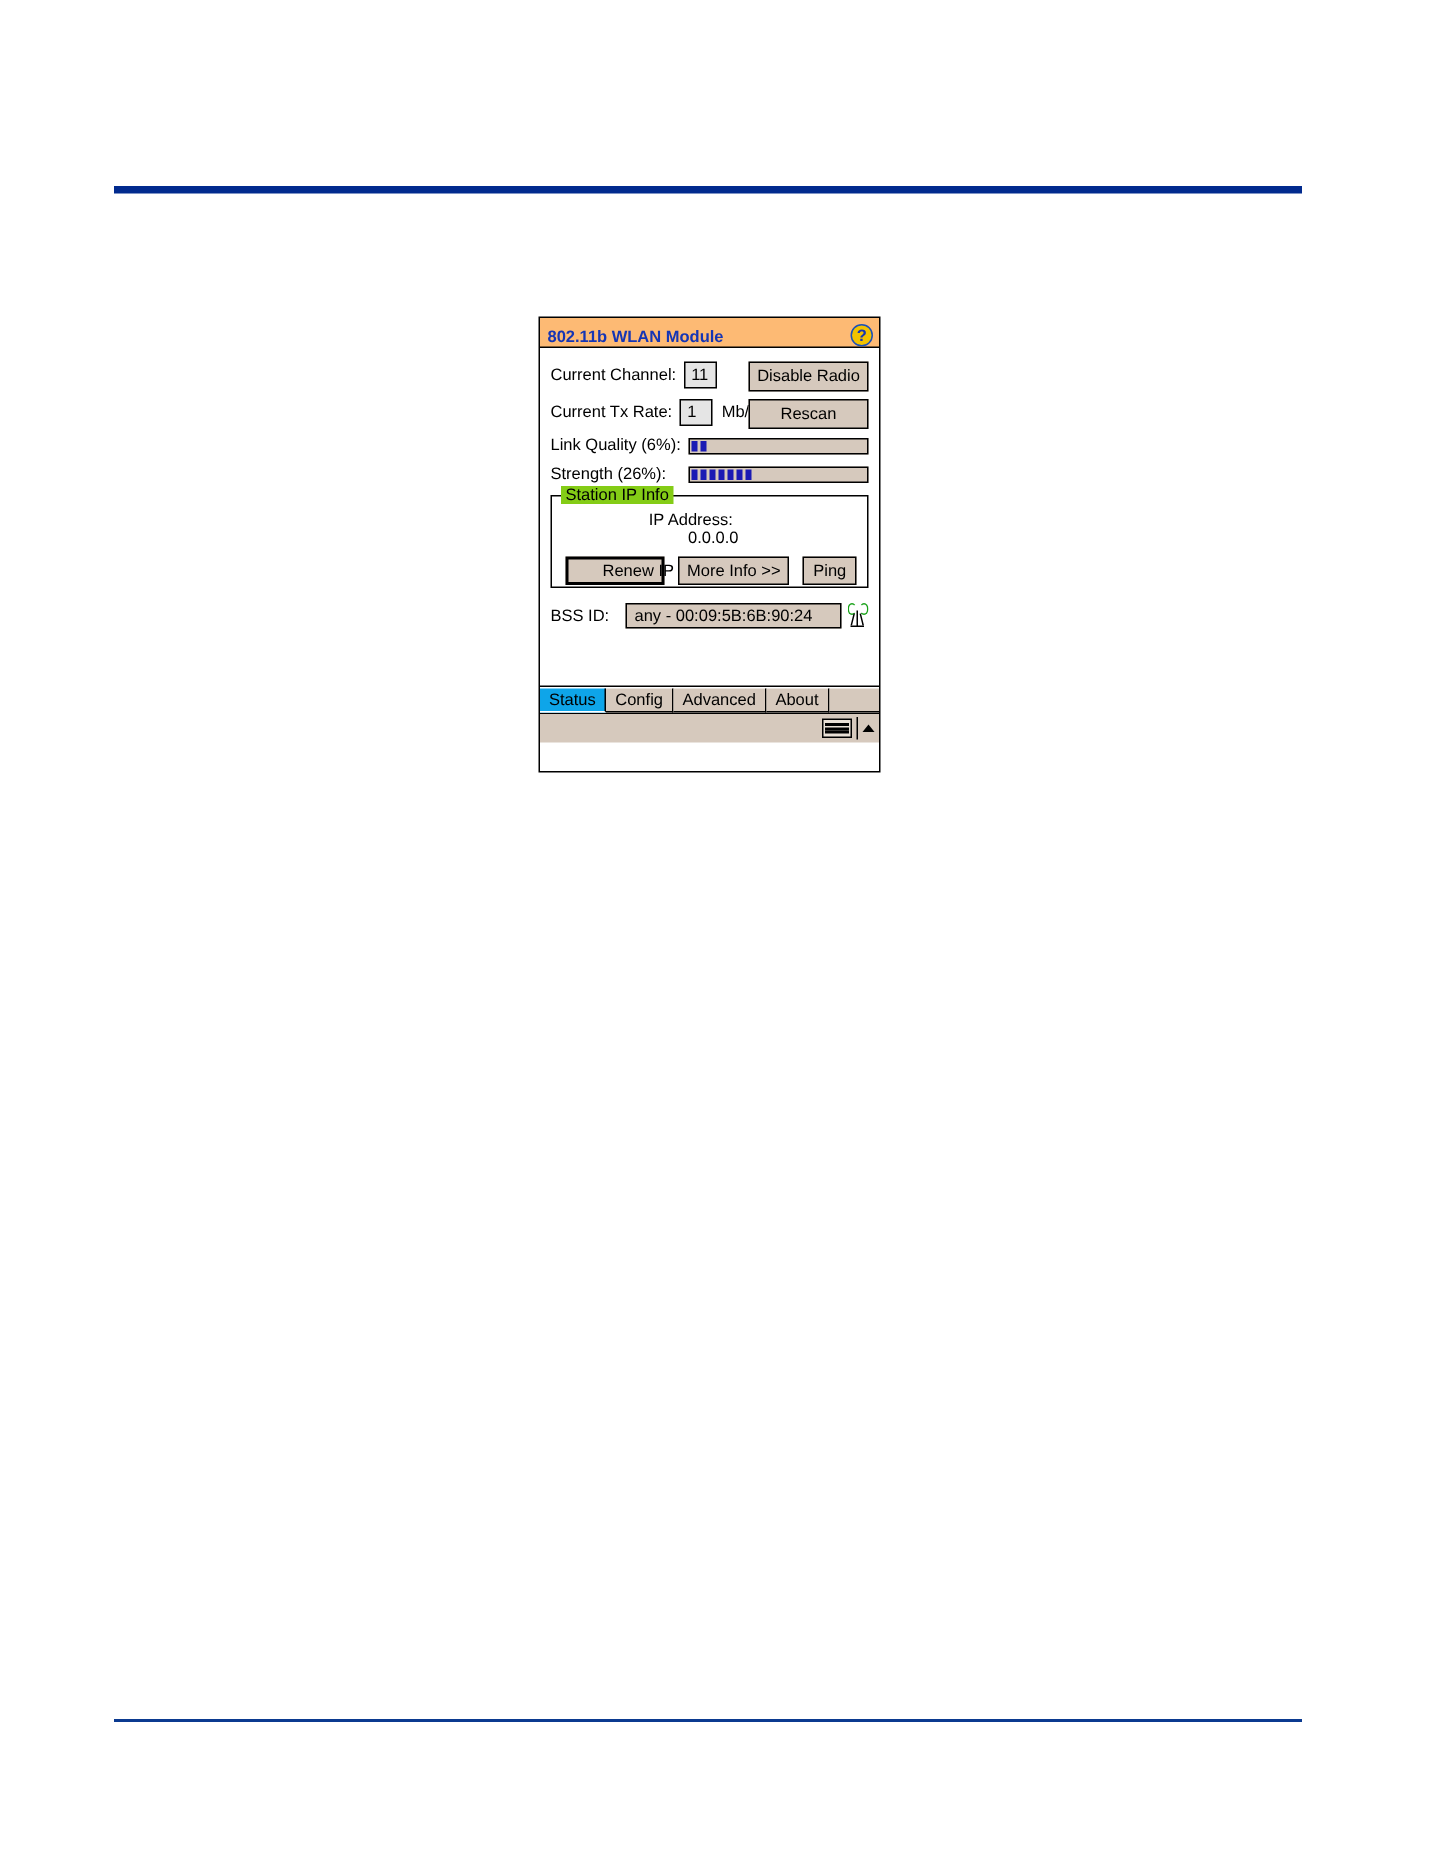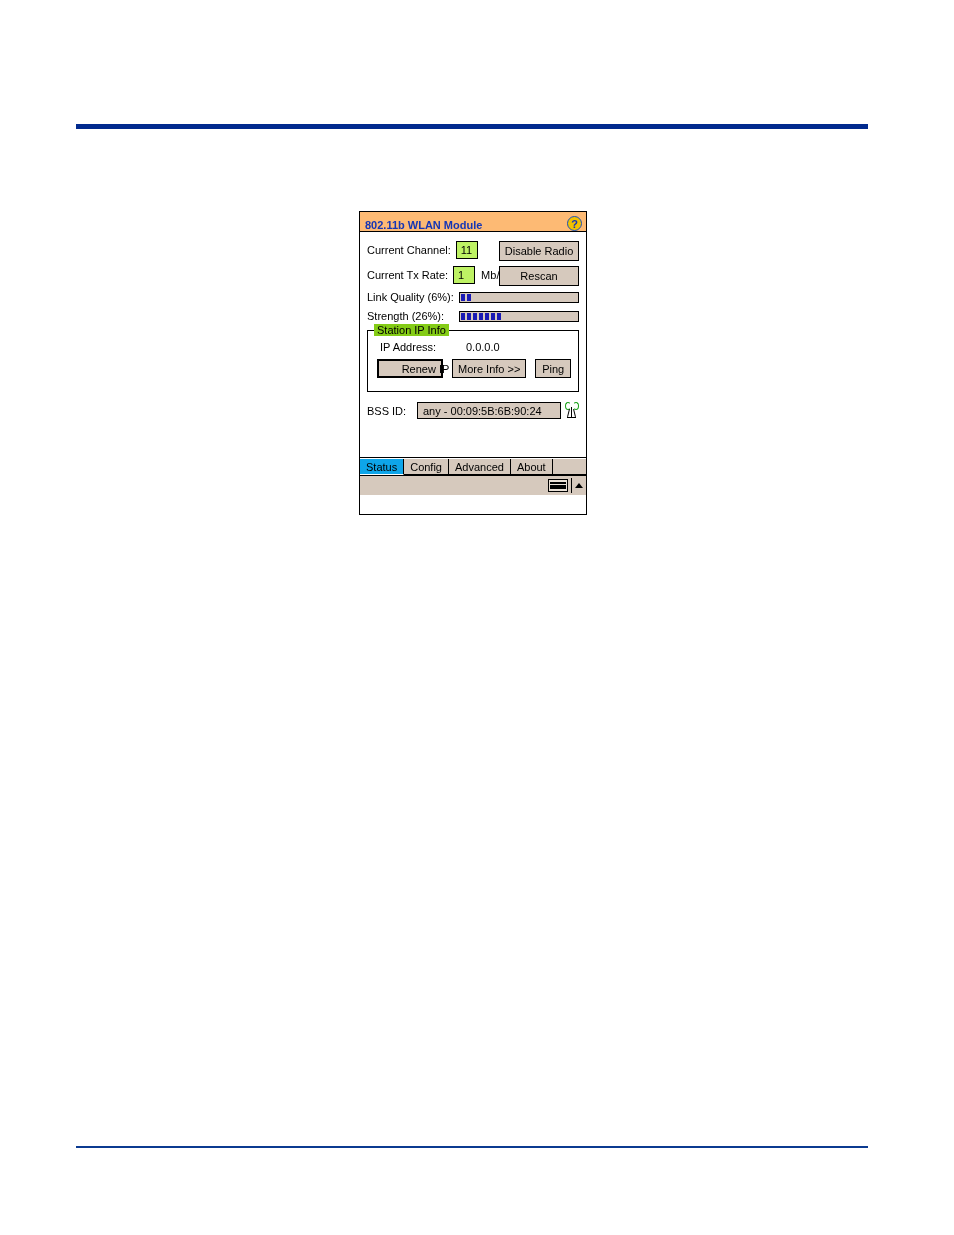--- a/index.html
+++ b/index.html
@@ -200,21 +200,21 @@
   }
 
   .row {
     display: flex;
     align-items: center;
     margin-bottom: 7px;
   }
   .lbl { white-space: nowrap; font-size: 11px; }
 
   .ctl-field {
-    background: #bef264;
+    background: #e5e5e5;
     border: 1px solid #000000;
     box-sizing: border-box;
     height: 18px;
     min-width: 22px;
     padding: 0 4px;
     display: flex;
     align-items: center;
     font-size: 11px;
     margin-left: 5px;
   }
@@ -296,20 +296,21 @@
     background: #84cc16;
     padding: 0 3px;
     font-size: 11px;
     white-space: nowrap;
   }
   .ip-row {
     display: flex;
     align-items: center;
     margin-bottom: 6px;
     padding-left: 5px;
+    flex-direction: column;
   }
   .ip-label { width: 86px; font-size: 11px; }
   .ip-value { font-size: 11px; }
 
   .btn-row {
     display: flex;
     align-items: center;
     gap: 9px;
     padding-left: 2px;
   }

